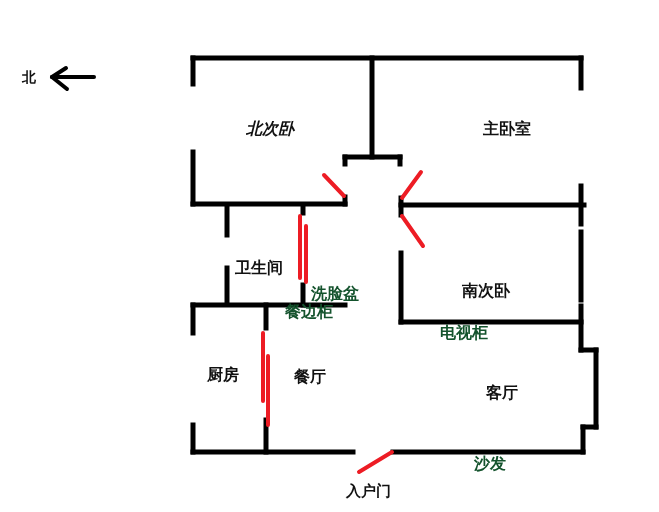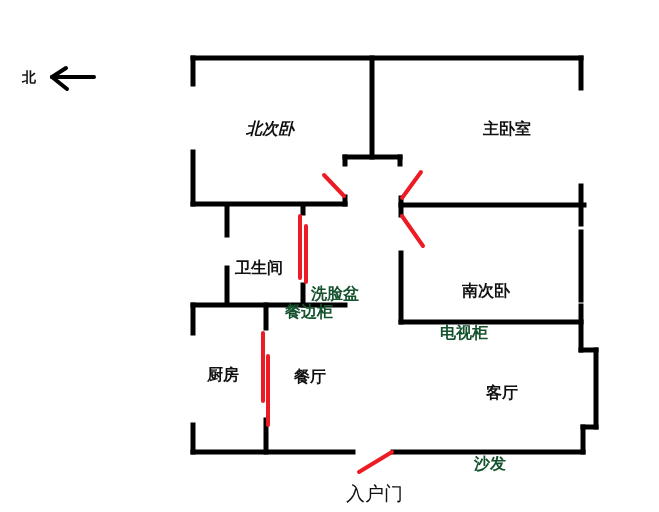--- a/index.html
+++ b/index.html
@@ -2,21 +2,21 @@
 <html><head>
   <meta charset="utf-8">
   <style>
     html, body { margin: 0; padding: 0; background: #ffffff; }
     body { width: 659px; height: 512px; position: relative; overflow: hidden;
            font-family: "DejaVu Sans", "Liberation Sans", sans-serif; }
     #plan { position: absolute; left: 0; top: 0; width: 659px; height: 512px; }
     .lbl { position: absolute; white-space: nowrap; font-weight: bold; line-height: 1; }
     .room { font-size: 16px; color: #111111; }
     .furn { font-size: 16px; color: #14532d; }
-    .note { font-size: 19px; color: #111111; font-weight: normal; }
+    .note { font-size: 15px; color: #111111; font-weight: bold; }
   </style>
 </head>
 <body>
 
 <svg id="plan" viewBox="0 0 659 512" xmlns="http://www.w3.org/2000/svg">
 
   <g stroke="#000" stroke-width="4" fill="none" stroke-linecap="round">
     <line x1="52" y1="77" x2="94" y2="77"></line>
     <line x1="52" y1="77" x2="66" y2="68"></line>
     <line x1="52" y1="77" x2="67" y2="89"></line>

